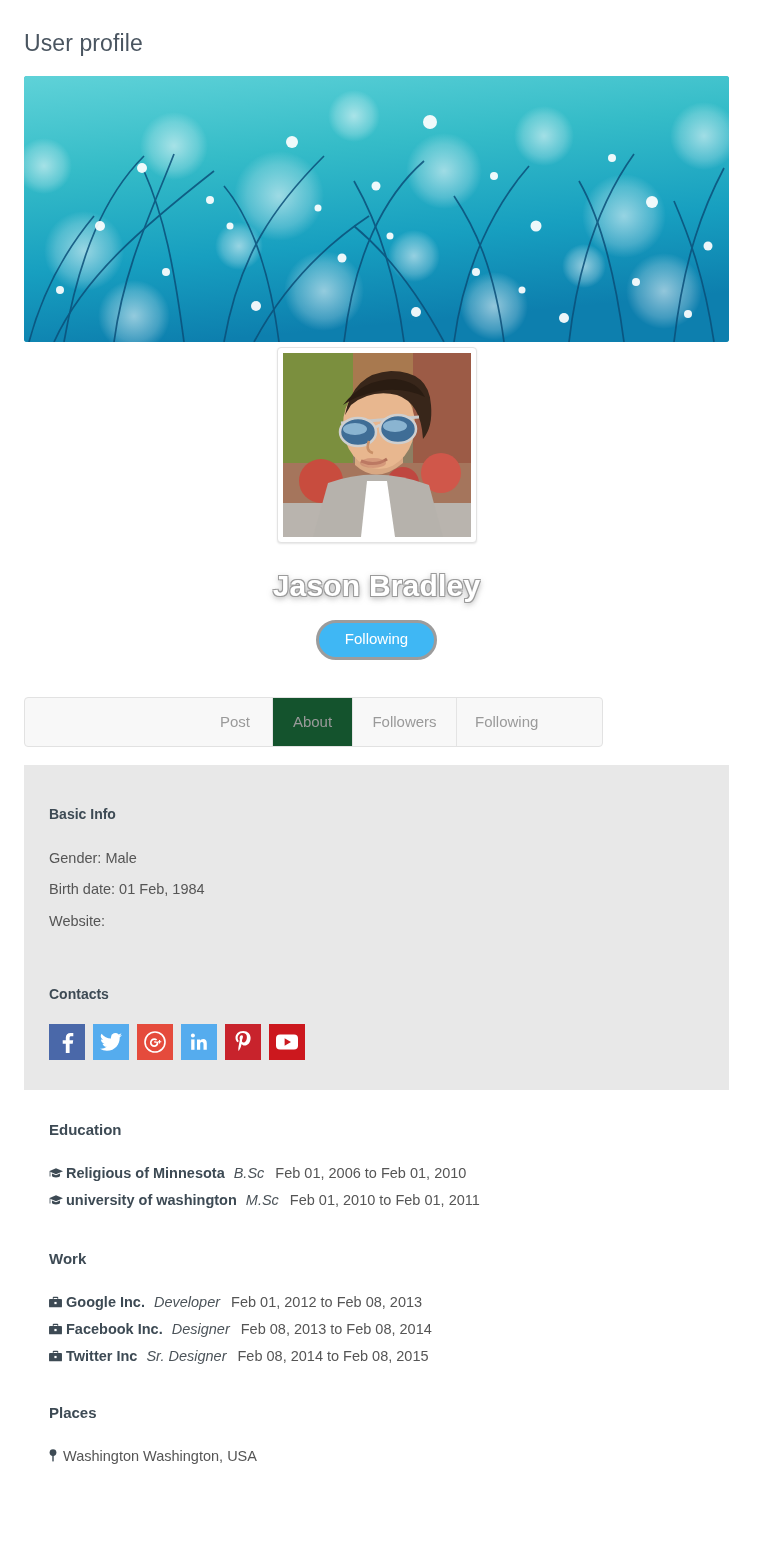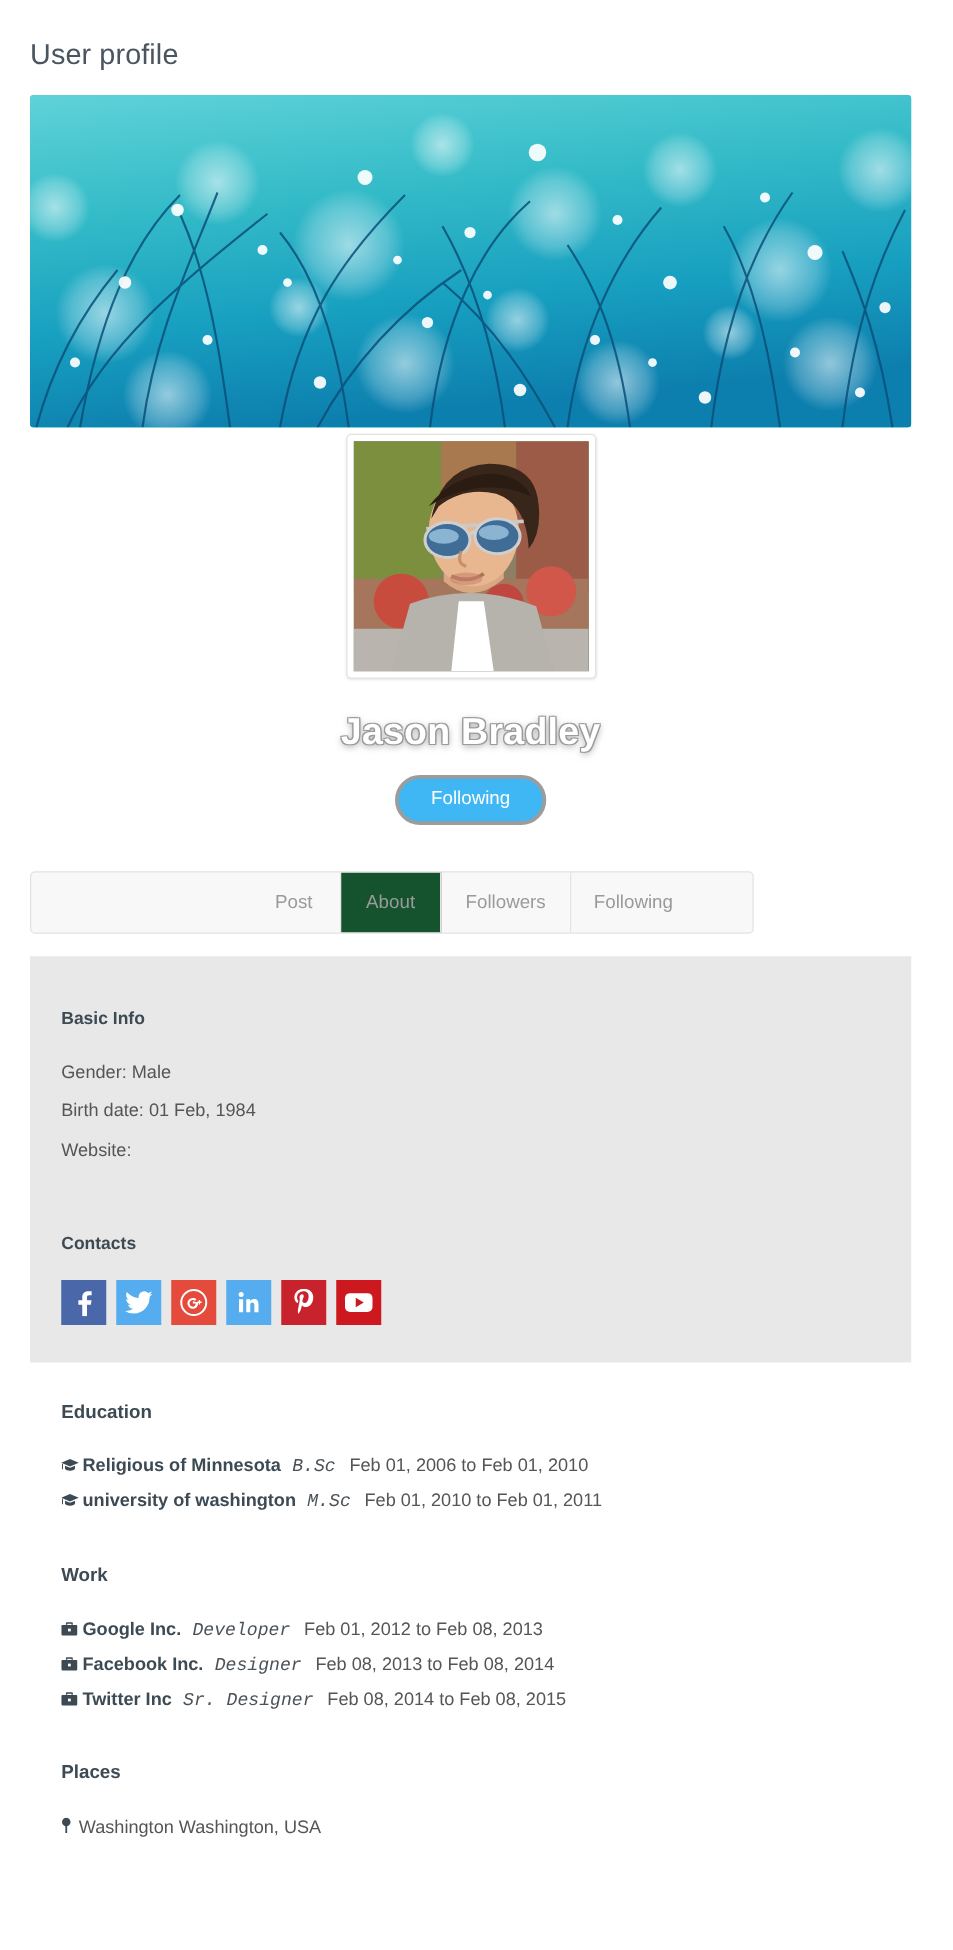--- a/index.html
+++ b/index.html
@@ -192,21 +192,21 @@
     display: inline-flex;
     width: 17px;
     align-items: center;
     color: #444b52;
     flex: 0 0 auto;
     position: relative;
     top: 1px;
   }
   .entry-icon svg { display: block; }
   .entry-name { font-weight: bold; color: #3d4a54; }
-  .entry-role { font-style: italic; color: #4b5359; margin-left: 9px; font-family: Liberation Mono, monospace; }
+  .entry-role { font-style: italic; color: #4b5359; margin-left: 9px; }
   .entry-dates { color: #555555; margin-left: 11px; }
   .place-text { color: #555555; }
   .icon-pin { width: 14px; }
 </style>
 </head>
 <body>
 
 <h1 class="page-title">User profile</h1>
 
 <div class="container">

